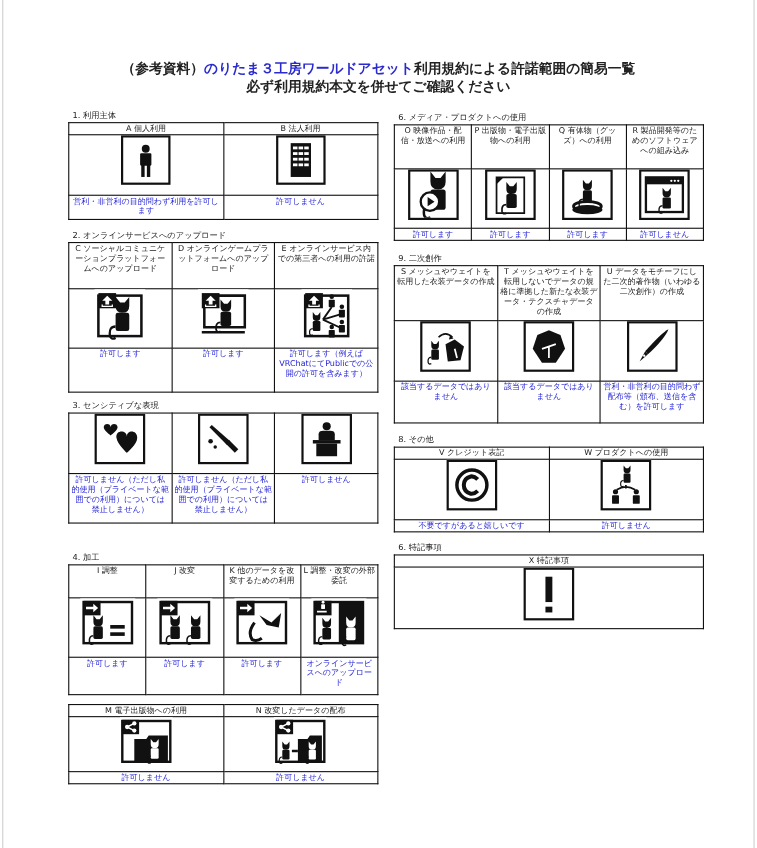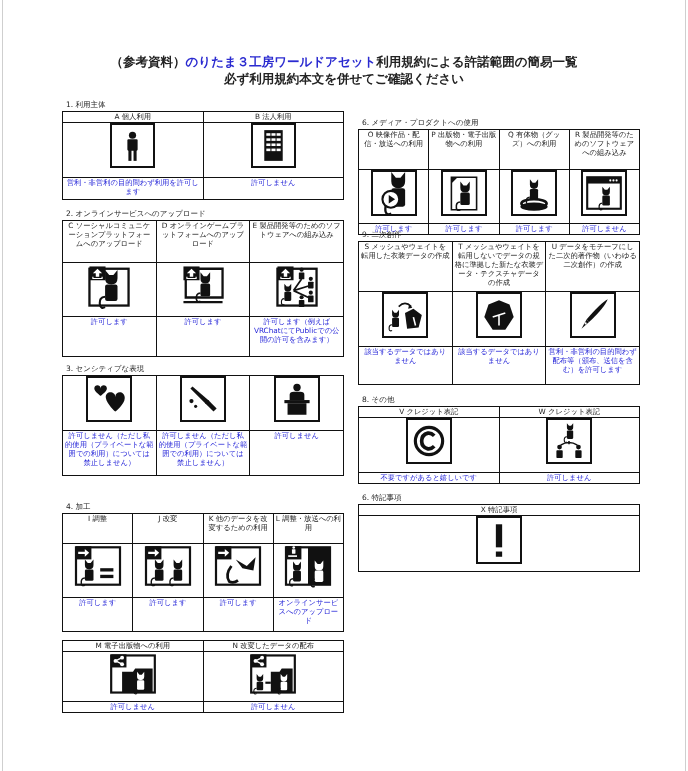--- a/index.html
+++ b/index.html
@@ -123,21 +123,21 @@
       </table>
   </div>
 
   <div class="section" style="top:209px">
     <div class="sec-title">2. オンラインサービスへのアップロード</div>
     <table class="grid">
       <tbody>
           <tr style="height:42px">
         <td class="hdr">C ソーシャルコミュニケーションプラットフォームへのアップロード</td>
         <td class="hdr">D オンラインゲームプラットフォームへのアップロード</td>
-        <td class="hdr">E 製品開発等のためのソフトウェアへの組み込み</td>
+        <td class="hdr">E オンラインサービス内での第三者への利用の許諾</td>
       </tr>
       <tr style="height:54px">
         <td class="ico"><span class="iconbox" style="width:46px;height:46px;border:none">
           <svg viewBox="0 0 40 40">
                   <rect x="3" y="5" width="34" height="32" fill="none" stroke="#111" stroke-width="2"></rect>
                   <use href="#upl" x="3" y="3"></use>
                   <g fill="#111" transform="translate(22,24) scale(0.9)">
                     <use href="#cat"></use>
                   </g>
                 </svg></span></td>
@@ -218,21 +218,21 @@
   </div>
 
   <div class="section" style="top:502px">
     <div class="sec-title">4. 加工</div>
     <table class="grid">
       <tbody>
           <tr style="height:30px">
         <td class="hdr">I 調整</td>
         <td class="hdr">J 改変</td>
         <td class="hdr">K 他のデータを改変するための利用</td>
-        <td class="hdr">L 調整・放送への利用</td>
+        <td class="hdr">L 調整・改変の外部委託</td>
       </tr>
       <tr style="height:54px">
         <td class="ico"><span class="iconbox" style="width:50px;height:44px;border:none">
           <svg viewBox="0 0 44 40">
                   <rect x="2" y="3" width="40" height="34" fill="none" stroke="#111" stroke-width="2"></rect>
                   <use href="#arr" x="2" y="2"></use>
                   <g fill="#111" transform="translate(14,27) scale(0.65)">
                     <use href="#cat"></use>
                   </g>
                   <rect x="24" y="22" width="12" height="3" fill="#111"></rect>
@@ -318,21 +318,21 @@
         <td class="res">許可しません</td>
         <td class="res">許可しません</td>
       </tr>
     </tbody>
       </table>
   </div>
 </div>
 
 <div class="col right">
 
-  <div class="section" style="top:118px">
+  <div class="section" style="top:102px">
     <div class="sec-title">6. メディア・プロダクトへの使用</div>
     <table class="grid">
       <tbody>
           <tr style="height:40px">
         <td class="hdr">O 映像作品・配信・放送への利用</td>
         <td class="hdr">P 出版物・電子出版物への利用</td>
         <td class="hdr">Q 有体物（グッズ）への利用</td>
         <td class="hdr">R 製品開発等のためのソフトウェアへの組み込み</td>
       </tr>
       <tr style="height:54px">
@@ -422,21 +422,21 @@
     </tbody>
       </table>
   </div>
 
   <div class="section" style="top:395px">
     <div class="sec-title">8. その他</div>
     <table class="grid">
       <tbody>
           <tr style="height:11px">
         <td class="hdr">V クレジット表記</td>
-        <td class="hdr">W クレジット表記</td>
+        <td class="hdr">W プロダクトへの使用</td>
       </tr>
       <tr style="height:55px">
         <td class="ico"><span class="iconbox" style="width:46px;height:46px">
           <svg viewBox="0 0 40 40">
                   <circle cx="20" cy="20" r="13" fill="none" stroke="#111" stroke-width="3"></circle>
                   <path d="M25,15 Q22,12 19,12.5 Q13,14 13,20 Q13,26 19,27.5 Q22,28 25,25" fill="none" stroke="#111" stroke-width="3.5"></path>
                 </svg></span></td>
         <td class="ico"><span class="iconbox" style="width:46px;height:46px">
           <svg viewBox="0 0 40 40">
                   <g fill="#111" transform="translate(21,13) scale(0.5)">

